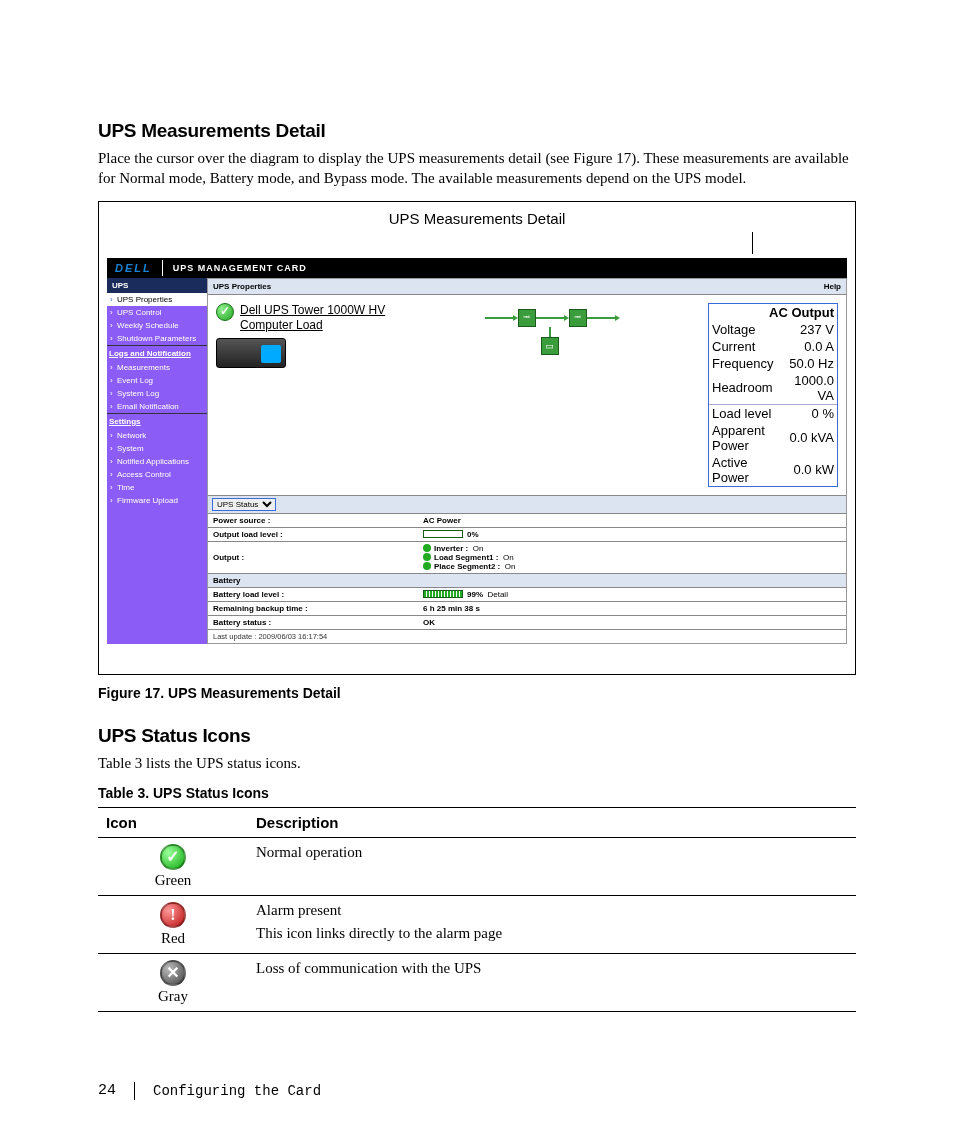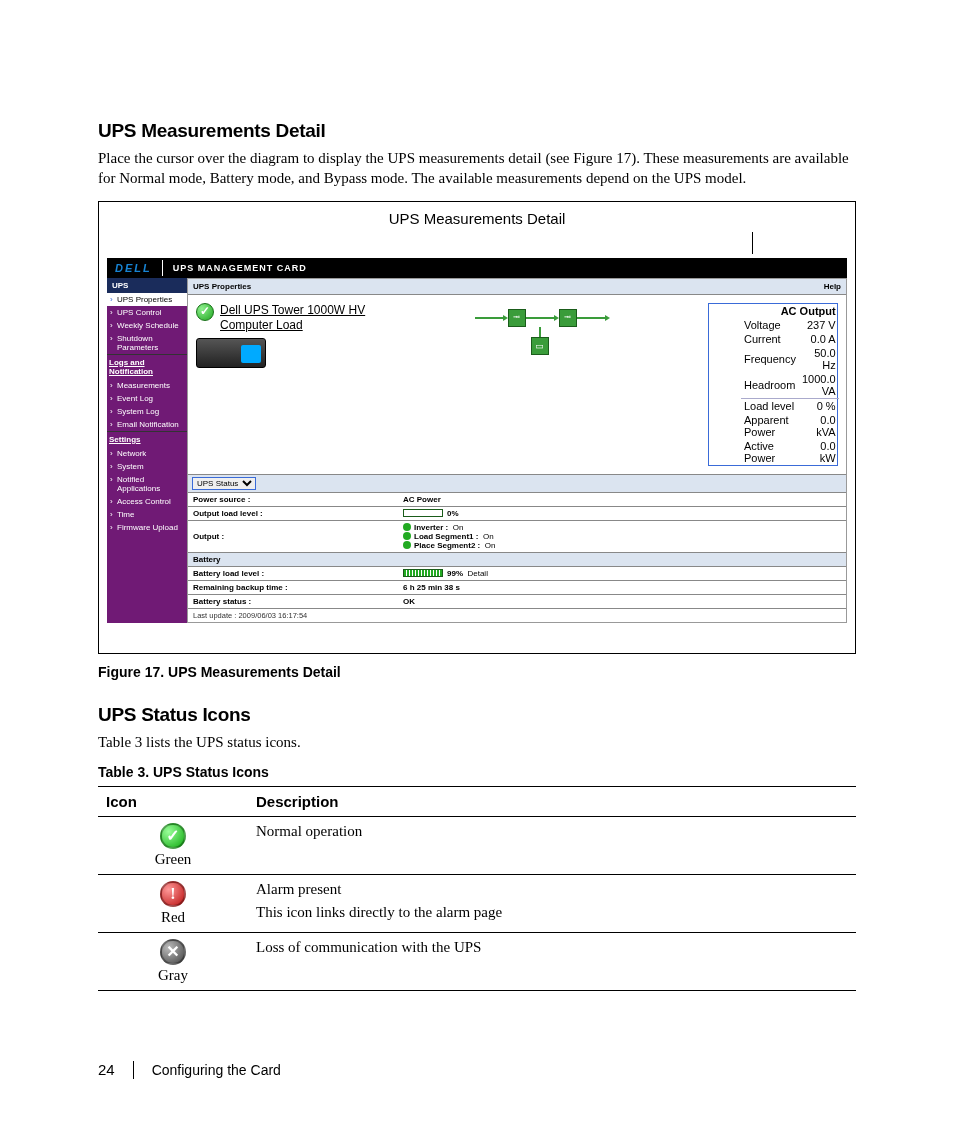--- a/index.html
+++ b/index.html
@@ -54,22 +54,22 @@
     align-items: center;
     height: 20px;
     padding: 0 8px;
   }
   .dell-logo { color:#1784d4; font-weight:bold; letter-spacing:2px; font-style: italic; font-size:11px; }
   .vdiv { width:1px;height:16px;background:#fff;margin:0 10px; }
   .appbar-title { font-weight:bold; letter-spacing:1px; font-size:9px; }
 
   .approw { display:flex; }
   .nav {
-    width: 80px;
-    background:#701a75;
+    width: 100px;
+    background:#8b5cf6;
     font-size:8px;
   }
   .nav-hdr { background:#1a2c5b; color:#fff; font-weight:bold; padding:3px 5px; }
   .nav-item { color:#fff; padding:2px 5px 2px 10px; position:relative; }
   .nav-item::before { content:"›"; position:absolute; left:3px; }
   .nav-item.sel { background:#fff; color:#000; }
   .nav-item.sel::before { color:#3a6bd8; }
   .nav-sect { color:#fff; font-weight:bold; padding:3px 2px; border-top:1px solid #333; text-decoration: underline;}
 
   .content {
@@ -108,24 +108,23 @@
   .diagram { flex:1; display:flex; justify-content:center; align-items:center; padding-top:6px; }
   .dg-line { display:flex; align-items:center; position:relative; }
   .dg-seg { width:28px;height:2px;background:#3a9c3a; }
   .dg-arrow { width:0;height:0;border-top:3px solid transparent;border-bottom:3px solid transparent;border-left:5px solid #3a9c3a; }
   .dg-node { width:18px;height:18px;background:#3a9c3a;border:1px solid #1a5c1a;display:flex;align-items:center;justify-content:center;color:#fff;font-size:9px; }
   .dg-below { position:absolute; left:56px; top:18px; display:flex; flex-direction:column; align-items:center;}
   .dg-vline { width:2px;height:10px;background:#3a9c3a; }
 
   .measbox {
     border:1px solid #3a6bd8;
-    font-size:11px;
+    font-size:13px;
     width:130px;
     margin-left:auto;
-    padding-left:32px;
   }
   .measbox table{width:100%;border-collapse:collapse;}
   .measbox td{padding:1px 3px;}
   .measbox td:last-child{text-align:right;}
   .meas-h{font-weight:bold;}
   .meas-div td{border-top:1px solid #aac;}
 
   .statustabs{background:#dbe4f0;padding:2px 4px;border-top:1px solid #888;border-bottom:1px solid #888;}
   .statustabs select{font-size:8px;border:1px solid #3a6bd8;}
 
@@ -147,21 +146,21 @@
   table.icons{width:100%;border-collapse:collapse;font-size:15px;}
   table.icons th{font-family:Arial,Helvetica,sans-serif;font-weight:bold;text-align:left;border-top:1px solid #000;border-bottom:1px solid #000;padding:6px 8px;}
   table.icons td{border-bottom:1px solid #000;padding:6px 8px;vertical-align:top;}
   table.icons td.iconcell{text-align:center;width:150px;}
   .big-ic{width:26px;height:26px;border-radius:50%;margin:0 auto 2px;display:flex;align-items:center;justify-content:center;color:#fff;font-weight:bold;font-size:16px;border:2px solid rgba(0,0,0,.3);}
   .big-ic.green{background:radial-gradient(circle at 30% 30%,#9f9,#1a1);}
   .big-ic.red{background:radial-gradient(circle at 30% 30%,#f99,#b11);}
   .big-ic.gray{background:radial-gradient(circle at 30% 30%,#bbb,#444);}
   .ic-lbl{font-family:Georgia,serif;}
 
-  .footer{margin-top:70px;font-family:Liberation Sans, sans-serif;font-size:14px;display:flex;align-items:center;gap:18px;}
+  .footer{margin-top:70px;font-family:Liberation Mono, monospace;font-size:14px;display:flex;align-items:center;gap:18px;}
   .footer .pn{font-size:15px;}
   .footer .vline{width:1px;height:18px;background:#000;}
 </style>
 </head>
 <body>
 
 <h2 class="section">UPS Measurements Detail</h2>
 <p class="body">Place the cursor over the diagram to display the UPS measurements detail (see Figure 17). These measurements are available for Normal mode, Battery mode, and Bypass mode. The available measurements depend on the UPS model.</p>
 
 <div class="figbox">

